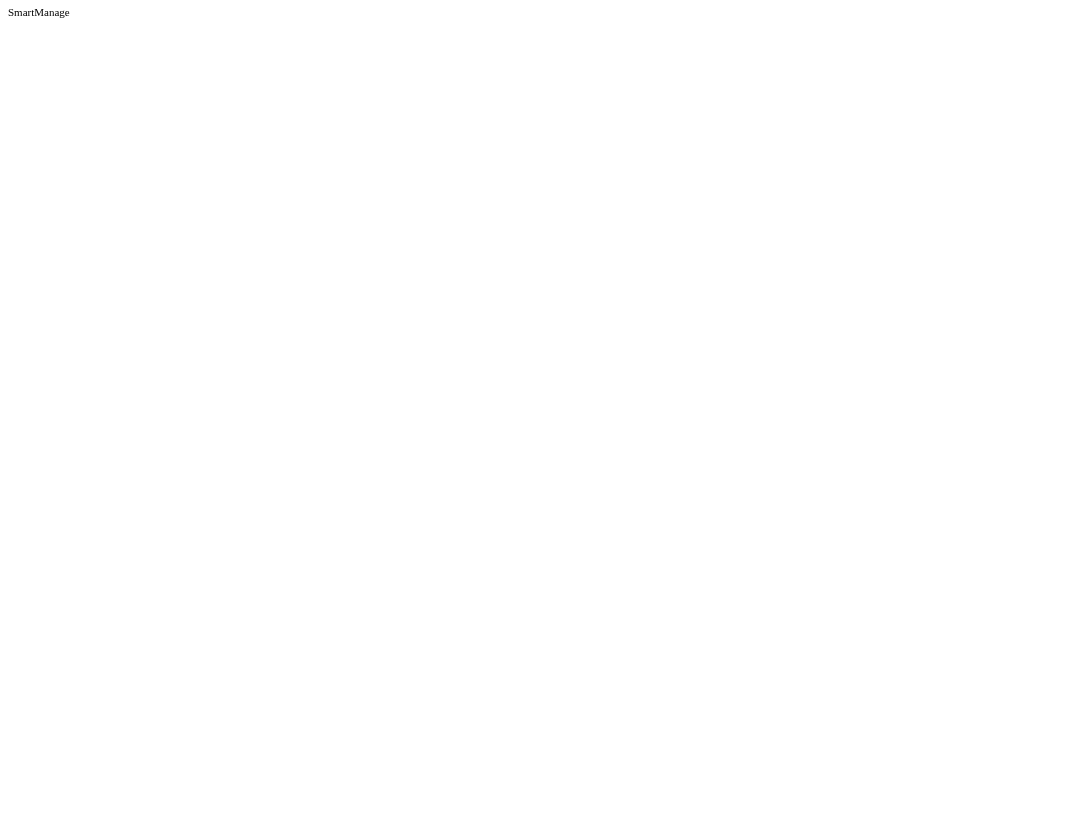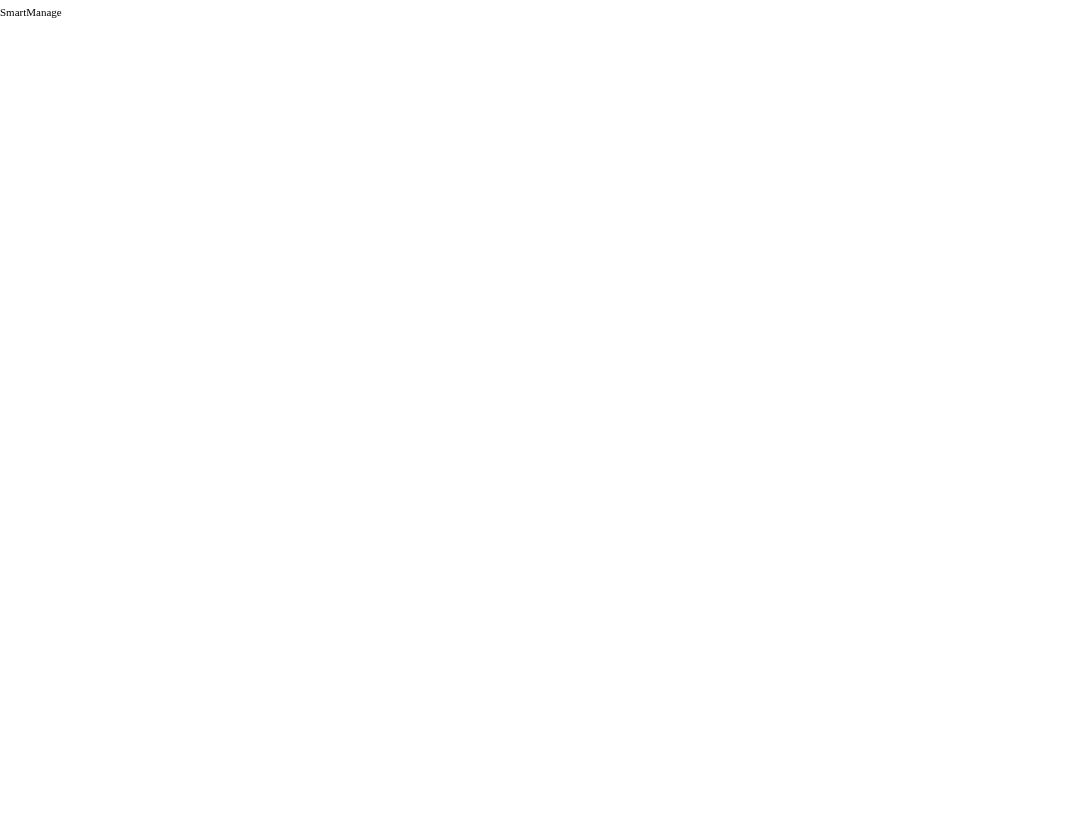--- a/index.html
+++ b/index.html
@@ -1,17 +1,17 @@
 <!DOCTYPE html>
 <html><head>
 <meta charset="utf-8">
 <style>
   * { margin:0; padding:0; box-sizing:border-box; }
   body { font-family: Arial, sans-serif; font-size:12px; color:#000; background:#fff; width:1080px; }
-  .header-link { font-family:"Times New Roman",serif; font-size:11px; padding:6px 0; }
+  .header-link { font-family:"Times New Roman",serif; font-size:11px; padding:6px 8px; }
   .outer { width:1080px; position:relative; }
   .left-stripe { position:absolute; left:42px; top:0; width:20px; height:795px; background:#b6d2f0; }
   .right-stripe { position:absolute; left:1050px; top:0; width:20px; height:795px; background:#b6d2f0; }
   .right-line { position:absolute; left:922px; top:0; width:1px; height:795px; background:#ccc; }
   .content { position:absolute; left:62px; top:0; width:860px; }
 
   .desktop-icon { position:absolute; left:255px; top:25px; width:60px; text-align:center; }
   .desktop-icon .circle { width:28px; height:28px; margin:0 auto; border-radius:50%; background:#2a7bd6; position:relative; border:1px solid #1a5ba6; }
   .desktop-icon .circle::after { content:""; position:absolute; left:8px; top:12px; width:12px; height:6px; background:#fff; border-radius:1px; }
   .desktop-icon .lbl { font-size:9px; font-weight:bold; color:#333; line-height:10px; margin-top:3px; }

